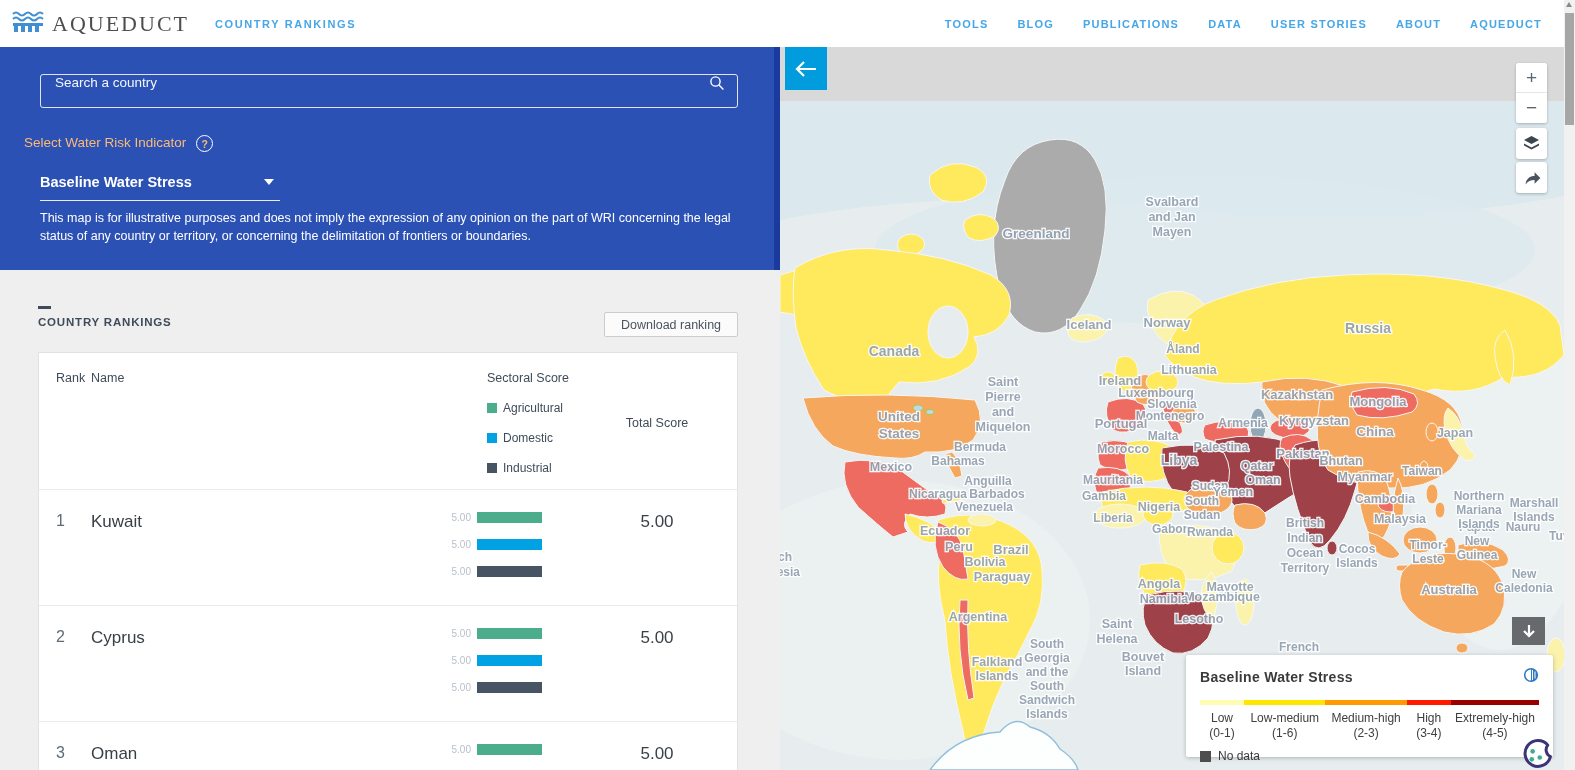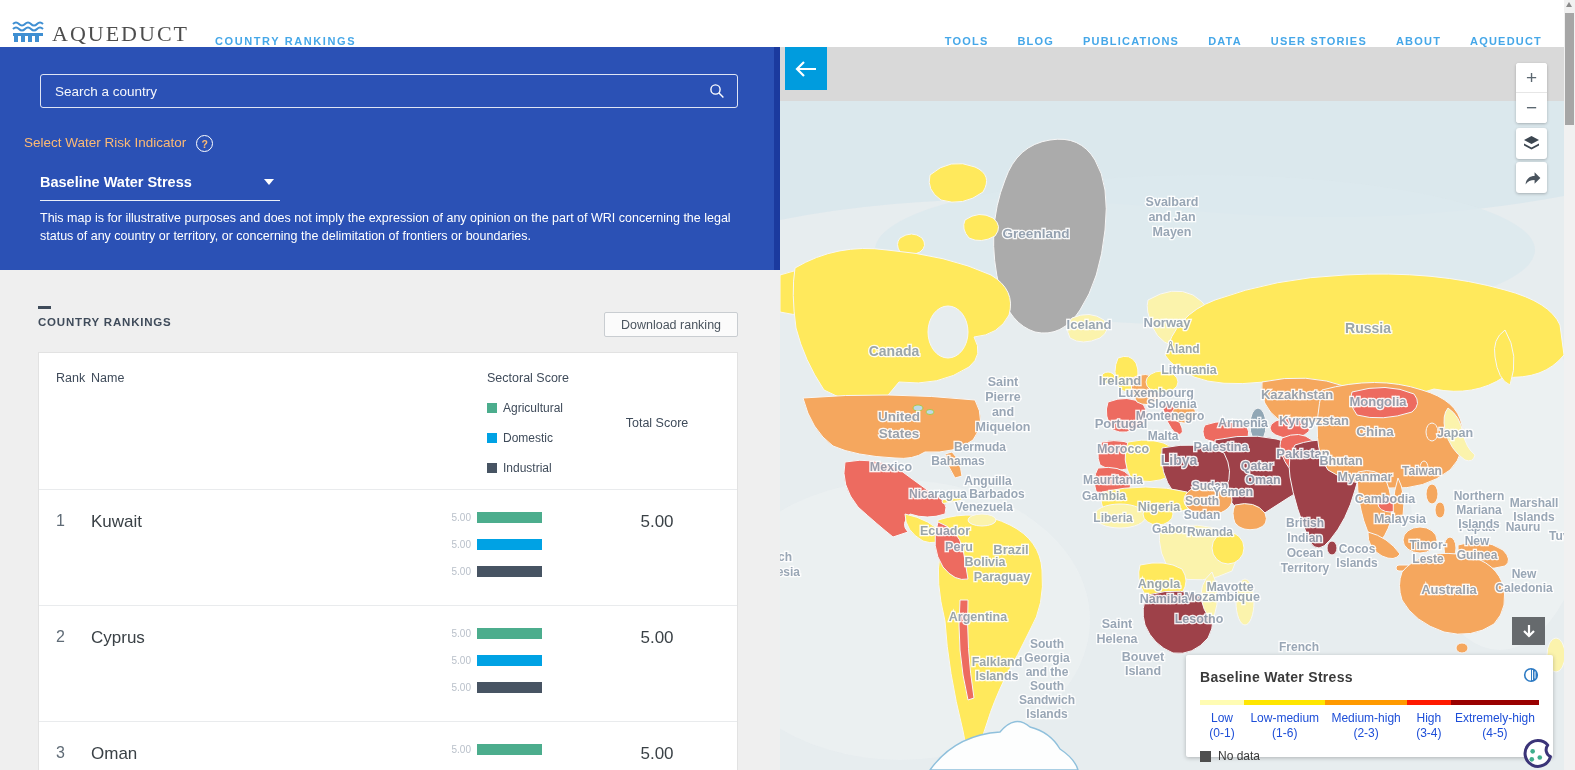--- a/index.html
+++ b/index.html
@@ -1,30 +1,30 @@
 <!DOCTYPE html>
 <html style="--panel: #2B51B5; --accent: #009CDE; --link: #45A7E8; --ocean: #E7EDEF; --ocean2: #D7E5EC; --graytop: #D9D9D9; --low: #FBF3AC; --lowmed: #FFE95C; --medhigh: #F5A75E; --high: #ED6B60; --exthigh: #9E4149; --nodatafill: #ABABAB;"><head>
 <meta charset="utf-8">
 <style>
   * { margin:0; padding:0; box-sizing:border-box; }
   html,body { width:1575px; height:770px; overflow:hidden; font-family:"Liberation Sans", sans-serif; background:#fff; }
   .app { position:relative; width:1575px; height:770px; }
 
   
-  .navbar { position:absolute; left:0; top:0; width:1564px; height:47px; background:#fff; display:flex; align-items:flex-end; z-index:30; }
+  .navbar { position:absolute; left:0; top:0; width:1564px; height:47px; background:#fff; display:flex; align-items:center; z-index:30; }
   .brand { display:flex; align-items:center; margin-left:12px; }
   .brand-name { font-family:"Liberation Serif", serif; font-size:22px; letter-spacing:2px; color:#4d4d4d; margin-left:8px; font-weight:500; }
   .app-title { margin-left:26px; font-size:11px; font-weight:bold; letter-spacing:1.6px; color:var(--link); }
   .nav-links { margin-left:auto; margin-right:22px; display:flex; align-items:center; }
   .nav-link { font-size:11px; font-weight:bold; letter-spacing:1.2px; color:var(--link); margin-left:29px; text-decoration:none; cursor:pointer; }
 
   
   .left { position:absolute; left:0; top:47px; width:780px; height:723px; background:#EFEFEF; }
   .blue-panel { position:relative; width:780px; height:223px; background:var(--panel); border-right:6px solid #1B3A9E; }
-  .search-box { position:absolute; left:40px; top:27px; width:698px; height:34px; border:1px solid rgba(255,255,255,.85); border-radius:3px; display:flex; align-items:center; }
+  .search-box { position:absolute; left:40px; top:27px; width:698px; height:34px; border:1px solid rgba(255,255,255,.85); border-radius:3px; display:flex; align-items:flex-start; }
   .search-input { flex:1; background:transparent; border:none; outline:none; color:#fff; font-size:13.5px; padding:0 14px; font-family:"Liberation Sans",sans-serif; }
   .search-input::placeholder { color:rgba(255,255,255,.95); }
   .search-ic { margin-right:12px; display:flex; }
   .indicator-row { position:absolute; left:24px; top:88px; display:flex; color:#fdba74; font-size:13.5px; }
   .help-ic { margin-left:10px; width:17px; height:17px; border:1.4px solid #fff; border-radius:50%; font-size:10.5px; display:flex; align-items:center; justify-content:center; font-weight:bold; cursor:pointer; }
   .dropdown { position:absolute; left:40px; top:126px; width:240px; color:#fff; cursor:pointer; border-bottom:1px solid rgba(255,255,255,.9); padding-bottom:9px; }
   .dropdown-value { font-size:14.5px; font-weight:bold; }
   .caret { position:absolute; right:6px; top:6px; width:0; height:0; border-left:5px solid transparent; border-right:5px solid transparent; border-top:6px solid #fff; }
   .disclaimer { position:absolute; left:40px; top:163px; width:695px; color:#fff; font-size:12.5px; line-height:17.5px; }
 
@@ -60,21 +60,21 @@
   .map-btn { width:31px; height:30px; background:#fff; border:none; color:#5B6770; font-size:19px; cursor:pointer; display:flex; align-items:center; justify-content:center; border-radius:3px; }
   .zoom-group .map-btn:first-child { border-bottom:1px solid #E6E6E6; border-radius:3px 3px 0 0; }
   .zoom-group .map-btn:last-child { border-radius:0 0 3px 3px; }
   .single-btn { position:absolute; left:736px; width:31px; height:31px; box-shadow:0 1px 3px rgba(0,0,0,.25); }
   .legend-collapse { position:absolute; left:732px; top:570px; width:33px; height:28px; background:rgba(83,86,90,.88); border:none; cursor:pointer; display:flex; align-items:center; justify-content:center; }
   .legend { position:absolute; left:406px; top:608px; width:367px; height:102px; background:#fff; border-radius:2px; box-shadow:0 1px 4px rgba(0,0,0,.25); padding:12px 14px 0 14px; }
   .legend-top { display:flex; align-items:center; justify-content:space-between; }
   .legend-title { font-size:14px; font-weight:bold; color:#3A3A3A; letter-spacing:.3px; }
   .legend-bar { display:flex; height:5px; margin-top:13px; }
   .legend-labels { display:flex; margin-top:6px; }
-  .legend-cell { text-align:center; font-size:12px; color:#1d4ed8; line-height:15px; }
+  .legend-cell { text-align:center; font-size:12px; color:#404040; line-height:15px; }
   .nodata-row { display:flex; align-items:center; margin-top:8px; font-size:12px; color:#3A3A3A; }
   .nodata-sq { width:11px; height:11px; margin-right:7px; }
   .cookie-widget { position:absolute; left:738px; top:691px; cursor:pointer; }
 
   
   .scrollbar { position:absolute; right:0; top:0; width:11px; height:770px; background:#F1F1F1; z-index:40; }
   .scroll-up { position:absolute; top:2px; left:2px; width:0; height:0; border-left:3.5px solid transparent; border-right:3.5px solid transparent; border-bottom:5px solid #8A8A8A; }
   .scroll-thumb { position:absolute; top:13px; left:1px; width:9px; height:112px; background:#A6A6A6; cursor:pointer; }
 </style>
 </head>

